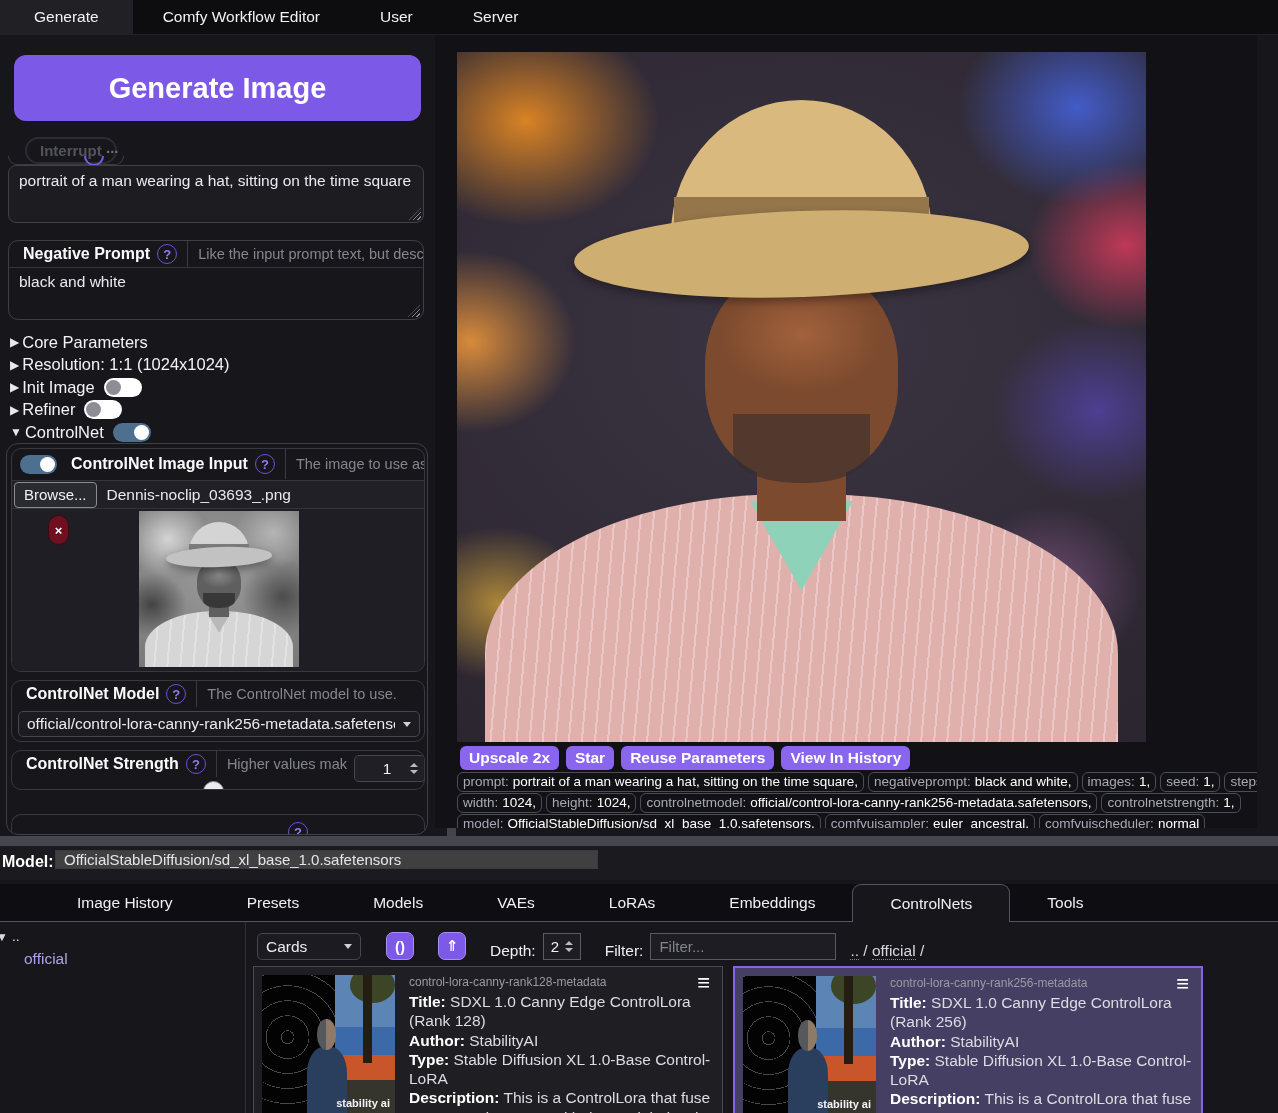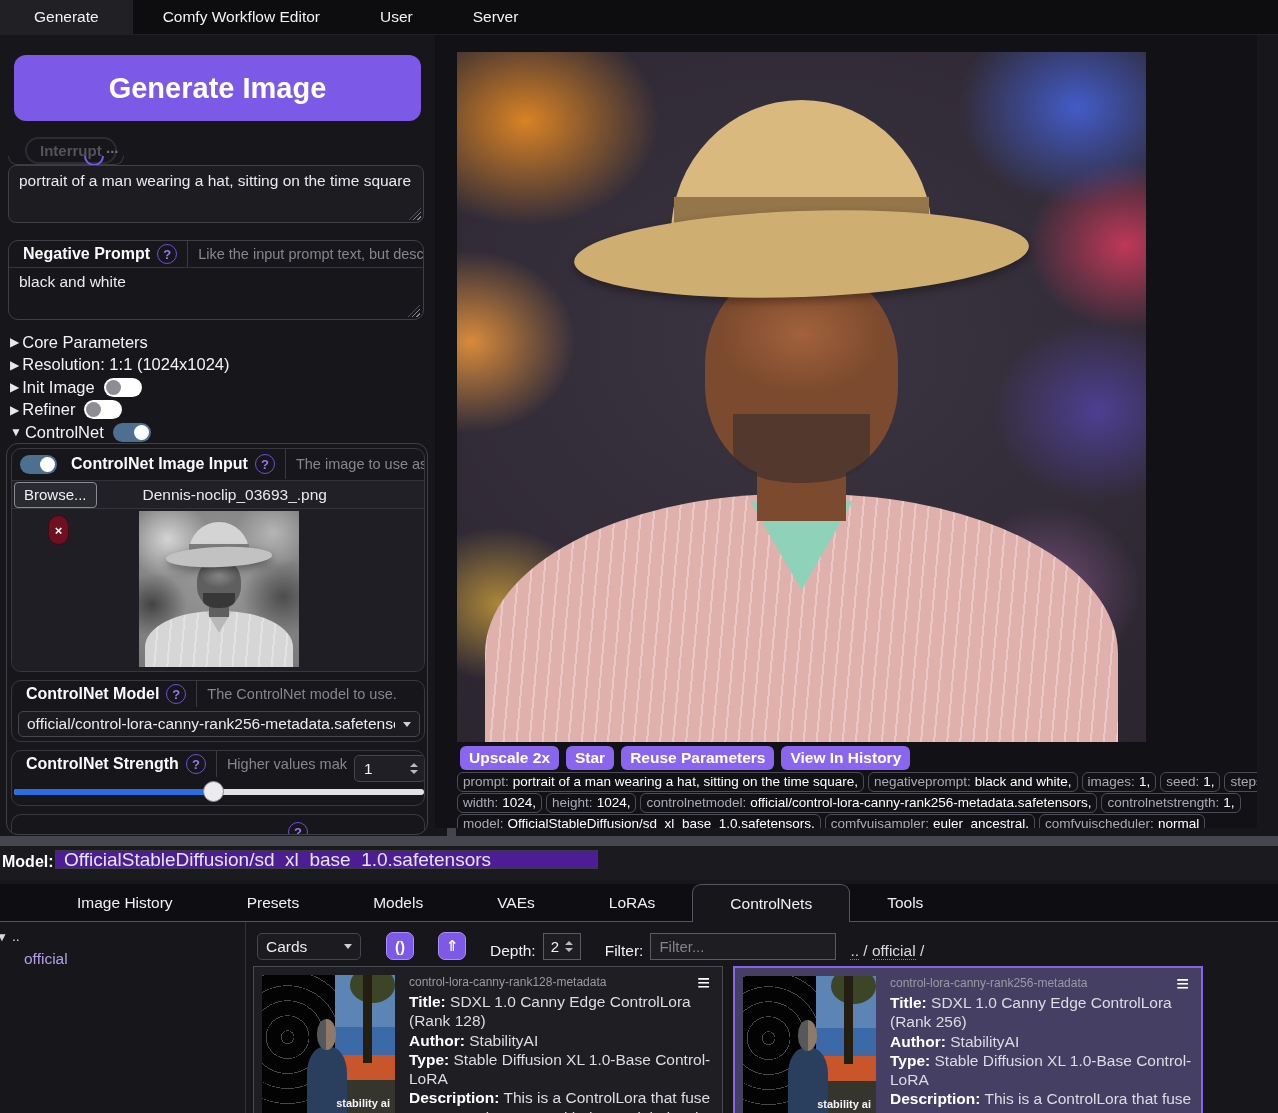--- a/index.html
+++ b/index.html
@@ -60,39 +60,39 @@
 
   
   #cn-group { position:absolute; left:6px; top:408px; width:422px; height:392px;
     border:1px solid #3f3f46; border-radius:12px; overflow:hidden; }
   .sub-box { position:absolute; left:4px; width:414px; border:1px solid #38383f; border-radius:10px; overflow:hidden; }
   #cn-img-box { top:4px; height:224px; }
   #cn-img-box .param-head { height:30px; }
   #cn-img-box .toggle { margin:0 0 0 8px; }
   #cn-img-box .lbl { font-size:16px; }
   #browse-row { position:absolute; left:0; top:31px; width:100%; height:29px; display:flex; align-items:center;
-    background:#202026; border-top:1px solid #333339; border-bottom:1px solid #333339;gap:36px; }
+    background:#202026; border-top:1px solid #333339; border-bottom:1px solid #333339; }
   #browse-btn { margin-left:2px; height:26px; padding:0 9px; background:#2a2a31; border:1px solid #8b8b95;
     border-radius:4px; color:#f0f0f4; font-size:15px; font-family:inherit; }
   #cn-filename { margin-left:10px; font-size:15.5px; color:#e9e9ef; }
   #cn-preview { position:absolute; left:0; top:60px; width:100%; height:162px; background:#1e1e24; }
   #cn-remove { position:absolute; left:36px; top:6px; width:21px; height:30px; border-radius:11px;
     background:#6e1020; border:1px solid #3c0a12; color:#fff; font-weight:700; font-size:13px;
     display:flex; align-items:center; justify-content:center; cursor:pointer; }
   #cn-thumb { position:absolute; left:127px; top:2px; width:160px; height:156px; }
 
   #cn-model-box { top:236px; height:62px; }
   .selectbox { position:relative; background:#1b1b20; border:1px solid #46464e; border-radius:5px;
     display:flex; align-items:center; cursor:pointer; }
   .selectbox .sel-txt { padding-left:8px; font-size:15.5px; color:#eaeaef; white-space:nowrap; overflow:hidden; flex:1; }
   .chev { width:0; height:0; border-left:4.5px solid transparent; border-right:4.5px solid transparent;
     border-top:5.5px solid #cfcfd6; margin:0 8px; flex:none; }
   #cn-model-sel { position:absolute; left:6px; top:30px; width:402px; height:26px; }
 
-  #cn-str-box { top:306px; height:56px; }
+  #cn-str-box { top:306px; height:40px;text-align:center; }
   #cn-str-num { position:absolute; left:342px; top:4px; width:72px; height:27px; background:#1f1f25;
     border:1px solid #46464e; border-radius:5px; display:flex; align-items:center; }
   #cn-str-num .num { padding-left:9px; font-size:15.5px; color:#f2f2f4; flex:1; }
   .spin { display:flex; flex-direction:column; gap:3px; margin-right:7px; }
   .spin .up { width:0;height:0;border-left:4px solid transparent;border-right:4px solid transparent;border-bottom:4.5px solid #b9b9c2; }
   .spin .dn { width:0;height:0;border-left:4px solid transparent;border-right:4px solid transparent;border-top:4.5px solid #b9b9c2; }
   #cn-slider { position:absolute; left:2px; top:38px; width:410px; height:6px; border-radius:3px; background:#e2e2e6; }
   #cn-slider-fill { position:absolute; left:0; top:0; height:6px; border-radius:3px 0 0 3px; background:#2b6be4; }
   #cn-slider-knob { position:absolute; top:-8px; width:21px; height:21px; border-radius:50%;
     background:#ececf0; border:1px solid #8a8a92; }
@@ -114,22 +114,22 @@
   .meta-line { position:absolute; left:22px; width:800px; height:20px; display:flex; gap:4px;
     white-space:nowrap; overflow:hidden; }
   .chip { border:1px solid #4c4c55; border-radius:6px; padding:0 5px; font-size:13.5px; line-height:18px; flex:none; }
   .chip .k { color:#a9a9b4; margin-right:4px; }
   .chip .v { color:#ffffff; }
   #meta1 { top:737px; } #meta2 { top:758px; } #meta3 { top:779px; }
 
   
   #model-bar { position:absolute; left:0; top:846px; width:1278px; height:34px; background:#1a1a1f; }
   #model-label { position:absolute; left:2px; top:7px; font-weight:700; font-size:16px; color:#fff; }
-  #model-input { position:absolute; left:55px; top:4px; width:543px; height:19px; background:#4c1d95;
-    border:1px solid #3a3a42; color:#e4e4ea; font-size:19px; font-family:inherit; padding:0 8px; outline:none; }
+  #model-input { position:absolute; left:55px; top:4px; width:543px; height:19px; background:#404040;
+    border:1px solid #3a3a42; color:#e4e4ea; font-size:15px; font-family:inherit; padding:0 8px; outline:none; }
 
   
   #btabs { position:absolute; left:0; top:884px; width:1278px; height:38px; background:#0e0e12;
     border-bottom:1px solid #55555e; display:flex;padding-left:40px; }
   .btab { padding:0 37px; line-height:37px; font-size:15.5px; color:#f0f0f4; cursor:pointer; }
   .btab.active { background:#17171b; border:1px solid #55555e; border-bottom:none; border-radius:9px 9px 0 0;
     height:38px; position:relative; z-index:2; }
 
   
   #browser { position:absolute; left:0; top:922px; width:1278px; height:191px; background:#17171b; }
@@ -400,20 +400,21 @@
   <span id="model-label">Model:</span>
   <input id="model-input" spellcheck="false" value="OfficialStableDiffusion/sd_xl_base_1.0.safetensors" style="">
 </div>
 
 <div id="btabs">
   <div class="btab">Image History</div>
   <div class="btab">Presets</div>
   <div class="btab">Models</div>
   <div class="btab">VAEs</div>
   <div class="btab">LoRAs</div>
+  <div class="btab">Embeddings</div>
   <div class="btab active">ControlNets</div>
   <div class="btab">Tools</div>
 </div>
 
 <div id="browser">
   <div id="tree">
     <div id="tree-up">
       <span class="arr">▼</span><span>..</span>
     </div>
     <div id="tree-official">official</div>

